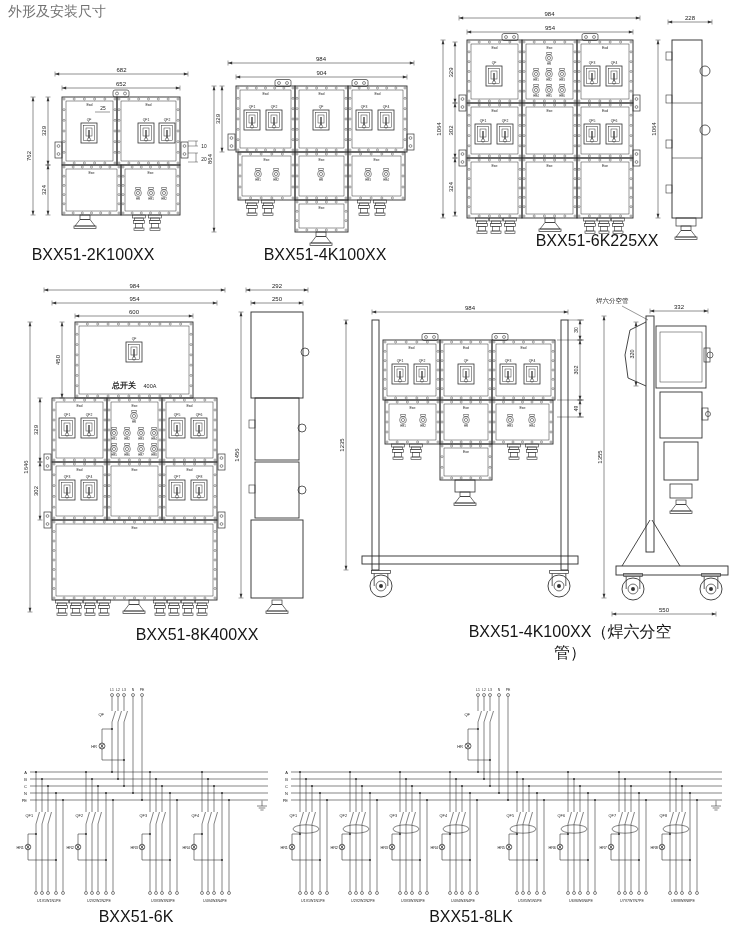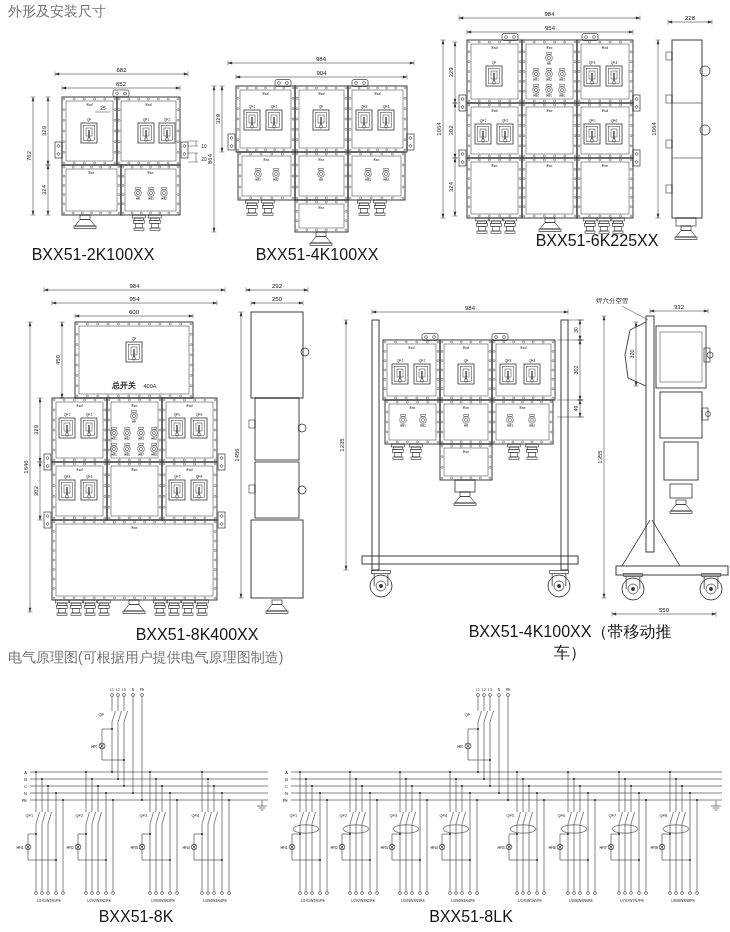--- a/index.html
+++ b/index.html
@@ -2180,21 +2180,20 @@
         <circle cx="662" cy="847" r="2.8" stroke="#333" stroke-width="0.7" fill="none"></circle>
         <line x1="660.04" y1="845.04" x2="663.96" y2="848.96" stroke="#333" stroke-width="0.6"></line>
         <line x1="660.04" y1="848.96" x2="663.96" y2="845.04" stroke="#333" stroke-width="0.6"></line>
         <text x="658" y="849" font-size="3.8" text-anchor="end">HR8</text>
         <line x1="662" y1="860" x2="690" y2="860" stroke="#333" stroke-width="0.6"></line>
         <circle cx="690" cy="860" r="1" fill="#333"></circle>
         <text x="683" y="901.5" font-size="3.6" text-anchor="middle">U8V8W8N8PE</text>
       </g>
     </svg>
   <div class="sec-title" id="t1">外形及安装尺寸</div>
-  <div class="sec-title" id="t2">电气原理图(可根据用户提供电气原理图制造)</div>
   <div class="caption" style="left:18px;top:246px;width:150px">BXX51-2K100XX</div>
-  <div class="caption" style="left:242px;top:246px;width:150px">BXX51-4K100XX</div>
+  <div class="caption" style="left:250px;top:246px;width:150px">BXX51-4K100XX</div>
   <div class="caption" style="left:522px;top:232px;width:150px">BXX51-6K225XX</div>
   <div class="caption" style="left:122px;top:626px;width:150px">BXX51-8K400XX</div>
-  <div class="caption" style="left:458px;top:622px;width:224px">BXX51-4K100XX（带移动推车）</div>
-  <div class="caption" style="left:76px;top:908px;width:120px">BXX51-8K</div>
+  <div class="caption" style="left:458px;top:622px;width:224px">BXX51-4K100XX（焊六分空管）</div>
+  <div class="caption" style="left:76px;top:908px;width:120px">BXX51-6K</div>
   <div class="caption" style="left:411px;top:908px;width:120px">BXX51-8LK</div>
 </div>
 
 </body></html>

